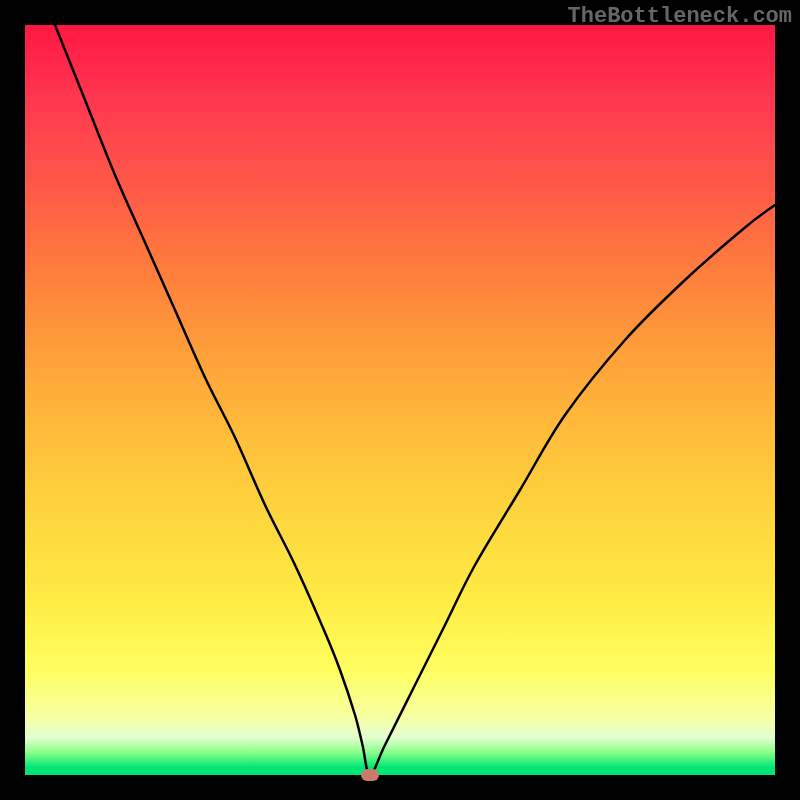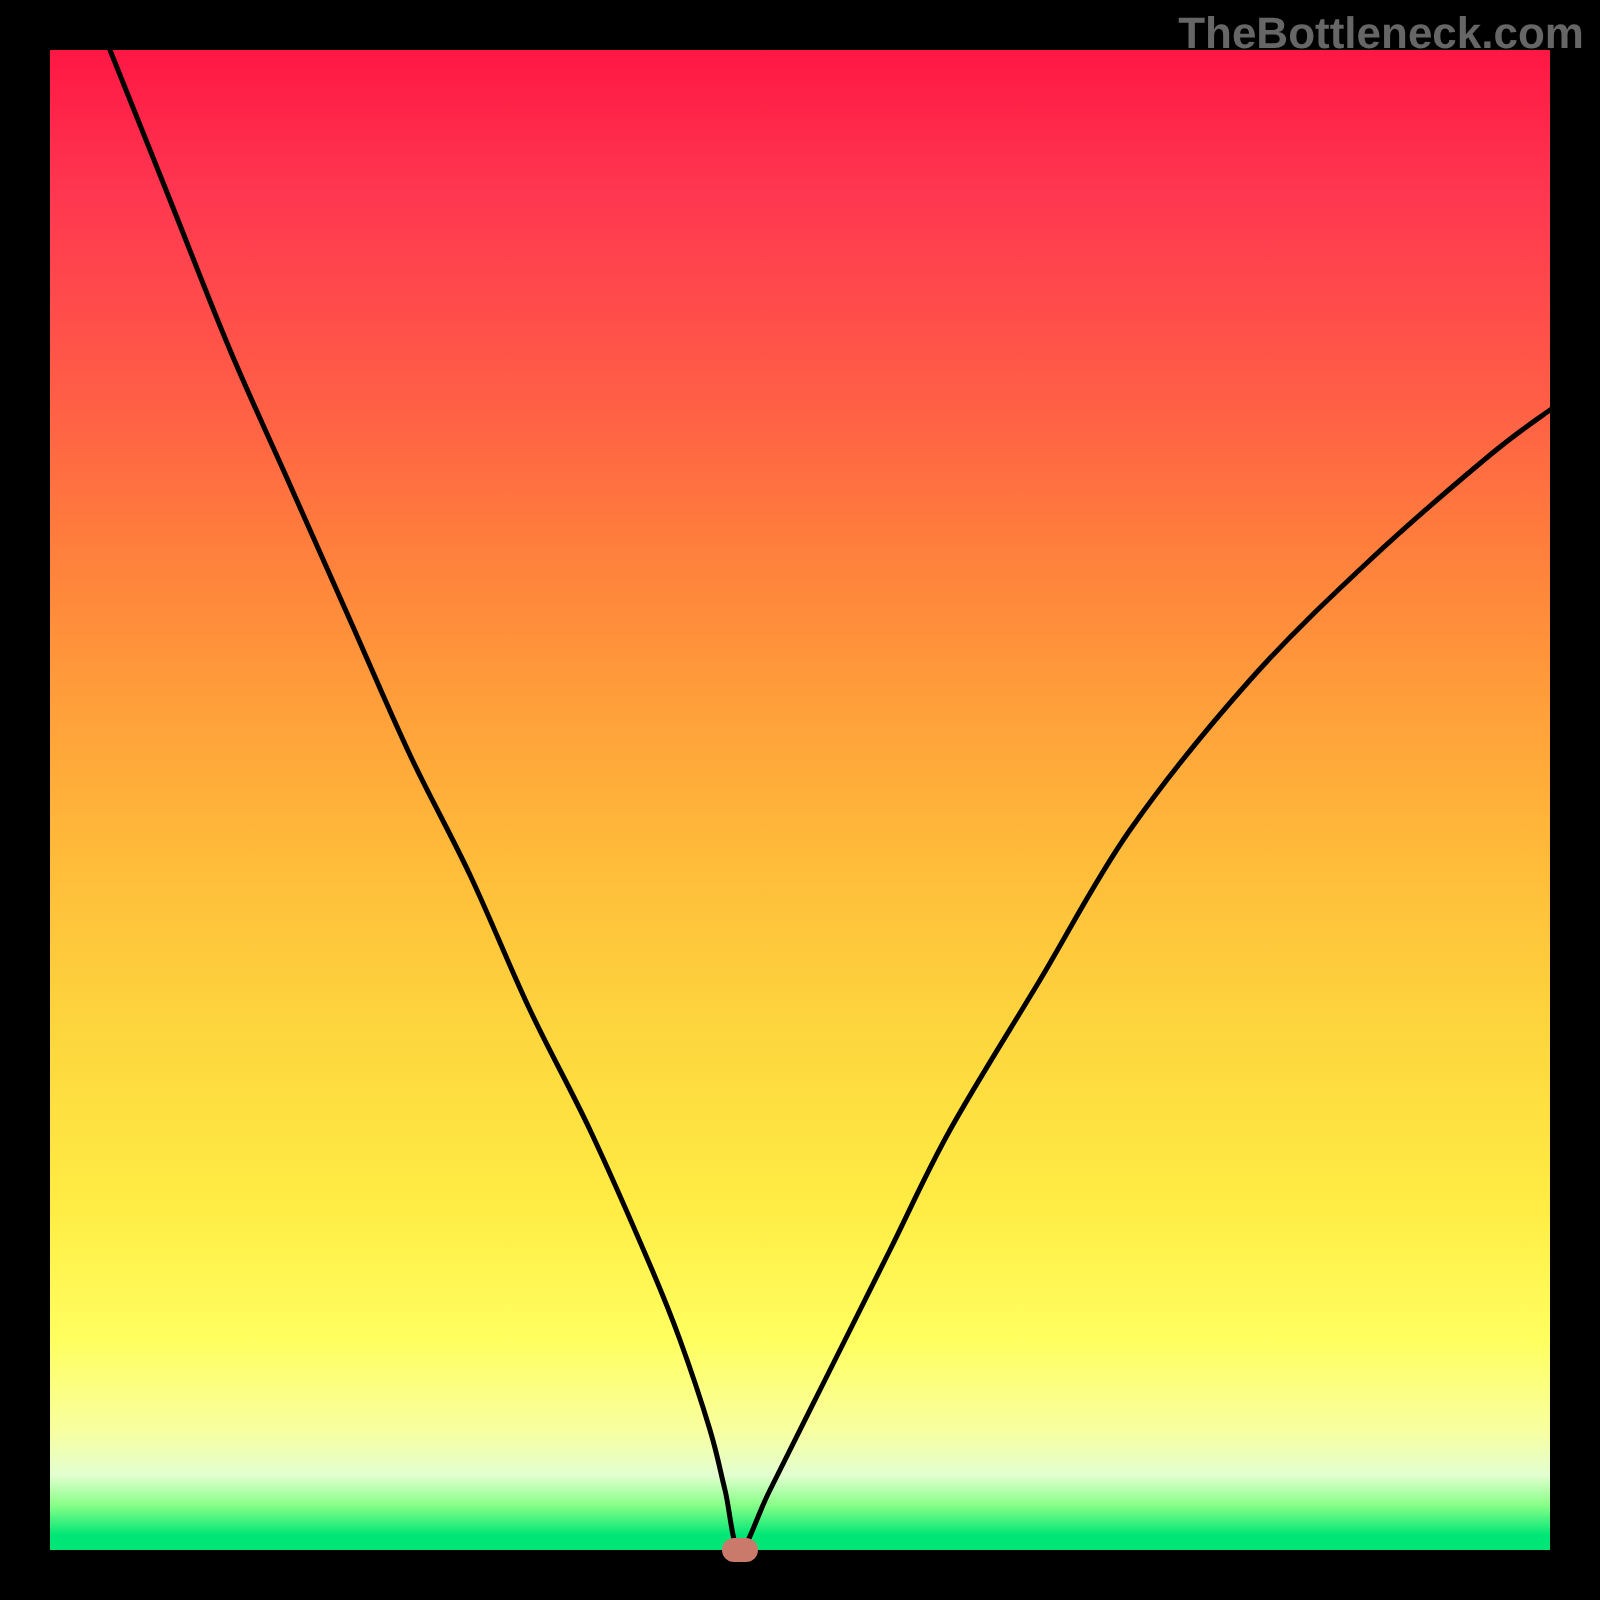--- a/index.html
+++ b/index.html
@@ -33,21 +33,21 @@
       #E3FFD0 95%,
       #88FF88 97%,
       #00E676 99%,
       #00E676 100%
     );
   }
   .watermark {
     position: absolute;
     top: 4px;
     right: 8px;
-    font-family: Liberation Sans, sans-serif;
+    font-family: Liberation Mono, monospace;
     font-size: 22px;
     font-weight: bold;
     color: #666;
     z-index: 10;
     text-align: right;
   }
   svg.curve {
     position: absolute;
     left: 0;
     top: 0;

